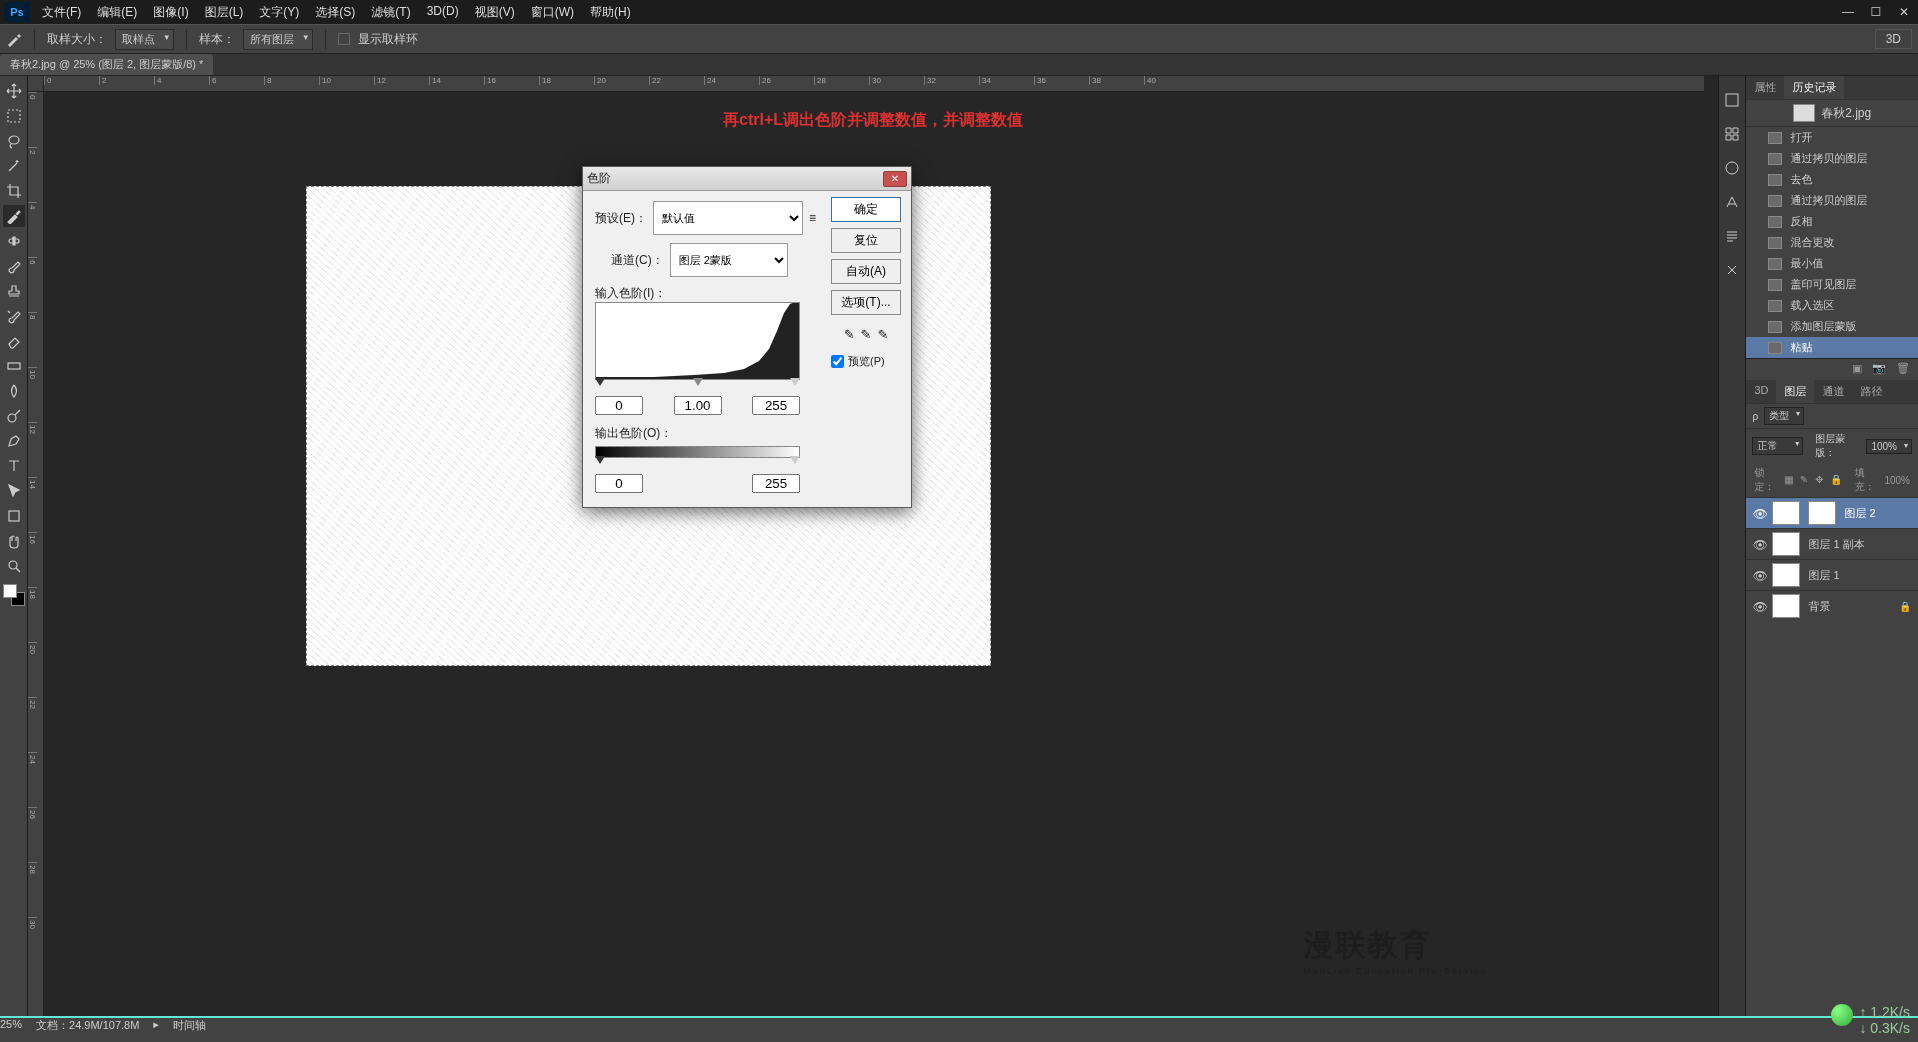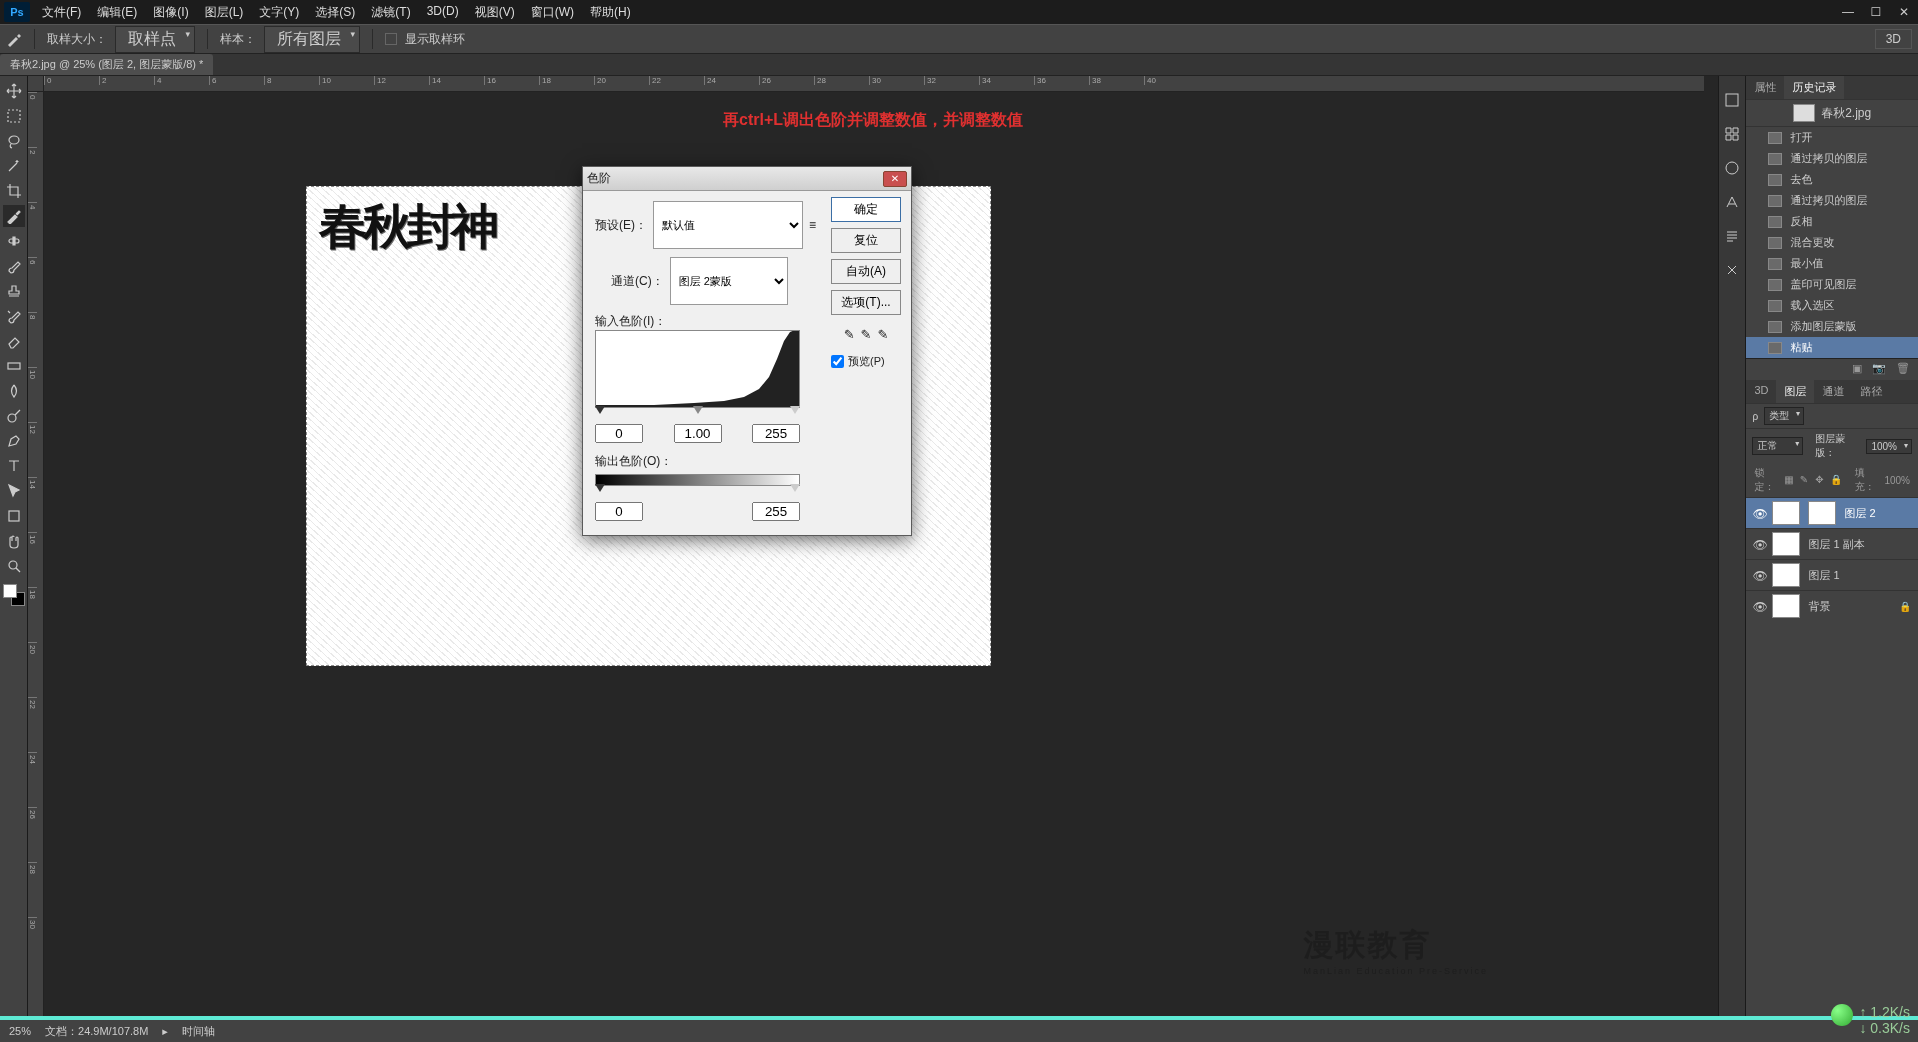--- a/index.html
+++ b/index.html
@@ -9,21 +9,21 @@
 .titlebar { height:24px; background:#1c1c1c; display:flex; align-items:center; }
 .ps-logo { width:26px; height:20px; background:#001e36; color:#31a8ff; font-weight:bold; font-size:11px; display:flex; align-items:center; justify-content:center; margin:0 4px; border-radius:2px; }
 .menubar { display:flex; }
 .menubar span { padding:4px 8px; font-size:12px; color:#ddd; cursor:default; }
 .win-controls { margin-left:auto; display:flex; }
 .win-controls div { width:28px; height:20px; display:flex; align-items:center; justify-content:center; color:#ccc; }
 
 
 .optbar { height:30px; background:#424242; border-top:1px solid #555; border-bottom:1px solid #222; display:flex; align-items:center; font-size:12px; padding:0 6px; gap:8px; }
 .optbar .sep { width:1px; height:20px; background:#2a2a2a; margin:0 4px; }
-.dropdown { background:#4a4a4a; border:1px solid #2a2a2a; padding:2px 18px 2px 12px; position:relative; font-size:16px; }
+.dropdown { background:#4a4a4a; border:1px solid #2a2a2a; padding:2px 18px 2px 6px; position:relative; font-size:11px; }
 .dropdown::after { content:"▾"; position:absolute; right:4px; font-size:9px; }
 .chk { width:12px; height:12px; border:1px solid #666; display:inline-block; vertical-align:middle; }
 .optbar .badge3d { margin-left:auto; border:1px solid #555; padding:2px 10px; }
 
 
 .tabstrip { height:22px; background:#353535; border-bottom:1px solid #222; display:flex; align-items:flex-end; }
 .doctab { background:#4e4e4e; padding:3px 10px; font-size:11px; border-top-left-radius:3px; border-top-right-radius:3px; }
 
 
 .workspace { position:absolute; top:76px; left:0; right:0; bottom:26px; display:flex; }
@@ -53,21 +53,21 @@
   mix-blend-mode:multiply; opacity:0.9; }
 .canvas-img .title-calli { position:absolute; top:8px; left:12px; font-size:48px; font-weight:900; color:#111; font-family:"KaiTi","STKaiti",serif; letter-spacing:-4px; text-shadow:1px 1px 0 #666; }
 
 
 .dialog { position:absolute; top:90px; left:554px; width:330px; background:#f0f0f0; border:1px solid #5a5a5a; box-shadow:0 4px 18px rgba(0,0,0,.6); color:#222; }
 .dlg-title { height:24px; background:linear-gradient(#e8e8e8,#cfcfcf); display:flex; align-items:center; padding:0 4px; font-size:12px; border-bottom:1px solid #999; }
 .dlg-title .close { margin-left:auto; width:24px; height:16px; background:#c94f4f; border:1px solid #843; color:#fff; text-align:center; font-size:10px; line-height:14px; border-radius:2px; }
 .dlg-body { padding:10px 12px 14px; font-size:12px; }
 .dlg-row { display:flex; align-items:center; gap:6px; margin-bottom:8px; }
 .dlg-row label { min-width:52px; text-align:center; }
-.dlg-row select, .dlg-row input[type=text] { border:1px solid #999; padding:16px 4px; font-size:11px; background:#fff; }
+.dlg-row select, .dlg-row input[type=text] { border:1px solid #999; padding:9px 4px; font-size:11px; background:#fff; }
 .histogram { width:205px; height:78px; border:1px solid #888; background:#fff; position:relative; overflow:hidden; }
 .histo-curve { position:absolute; bottom:0; right:0; width:205px; height:78px; }
 .triple-inputs { display:flex; justify-content:space-between; width:205px; margin-top:6px; }
 .triple-inputs input { width:48px; text-align:center; }
 .gradient-bar { width:205px; height:12px; border:1px solid #888; background:linear-gradient(90deg,#000,#fff); margin-top:4px; }
 .slider-track { width:205px; height:10px; position:relative; }
 .slider-track .handle { position:absolute; top:-2px; width:0; height:0; border-left:5px solid transparent; border-right:5px solid transparent; }
 .slider-track .h-black { left:0; border-top:8px solid #333; }
 .slider-track .h-gray  { left:50%; margin-left:-5px; border-top:8px solid #888; }
 .slider-track .h-white { right:0; border-top:8px solid #ccc; }
@@ -108,21 +108,21 @@
 .layer-list { flex:1; }
 .layer-row { display:flex; align-items:center; padding:3px 6px; gap:8px; border-top:1px solid #333; }
 .layer-row.active { background:#5a7aa5; color:#fff; }
 .layer-row .eye { width:12px; height:12px; }
 .layer-row .thumb { width:28px; height:24px; background:#fff; border:1px solid #888; }
 .layer-row .mask { width:28px; height:24px; background:#fff; border:1px solid #888; }
 .layer-row .name { font-size:11px; }
 .layer-row .lock { margin-left:auto; font-size:10px; }
 
 
-.statusbar { position:absolute; bottom:0; left:0; right:0; height:26px; background:#424242; border-top:4px solid #5eead4; display:flex; align-items:center; font-size:11px; padding:0 9px; gap:14px; }
+.statusbar { position:absolute; bottom:0; left:0; right:0; height:26px; background:#424242; border-top:2px solid #5eead4; display:flex; font-size:11px; padding:0 0; gap:14px; }
 .statusbar .timeline { color:#ccc; }
 
 
 .watermark { position:absolute; bottom:40px; right:230px; font-size:30px; font-weight:900; color:#1a1a1a; opacity:.7; letter-spacing:2px; }
 .watermark small { display:block; font-size:9px; letter-spacing:2px; font-weight:normal; }
 
 
 .netind { position:absolute; bottom:6px; right:8px; display:flex; gap:6px; font-size:14px; color:#9c9; }
 .netind .ball { width:22px; height:22px; border-radius:50%; background:radial-gradient(circle at 30% 30%,#8f8,#3a3); }
 </style>
@@ -301,21 +301,20 @@
         <span>20</span>
         <span>22</span>
         <span>24</span>
         <span>26</span>
         <span>28</span>
         <span>30</span>
       </div>
     <div class="annotation">再ctrl+L调出色阶并调整数值，并调整数值</div>
     <div class="canvas-img">
       <div class="lineart"></div>
-      <div class="title-calli">春秋封神</div>
     </div>
 
     <div class="dialog">
       <div class="dlg-title">
         <span>色阶</span>
         <span class="close">✕</span>
       </div>
       <div class="dlg-body">
         <div class="dlg-row">
           <label>预设(E)：</label>

